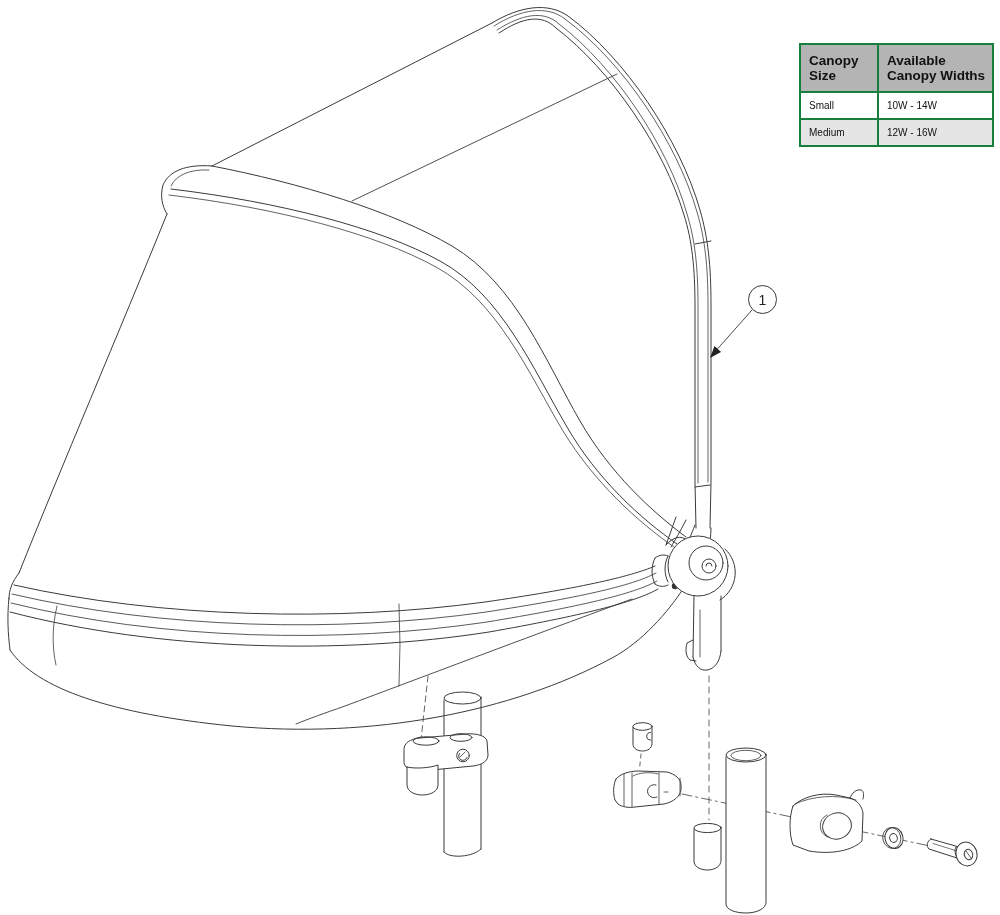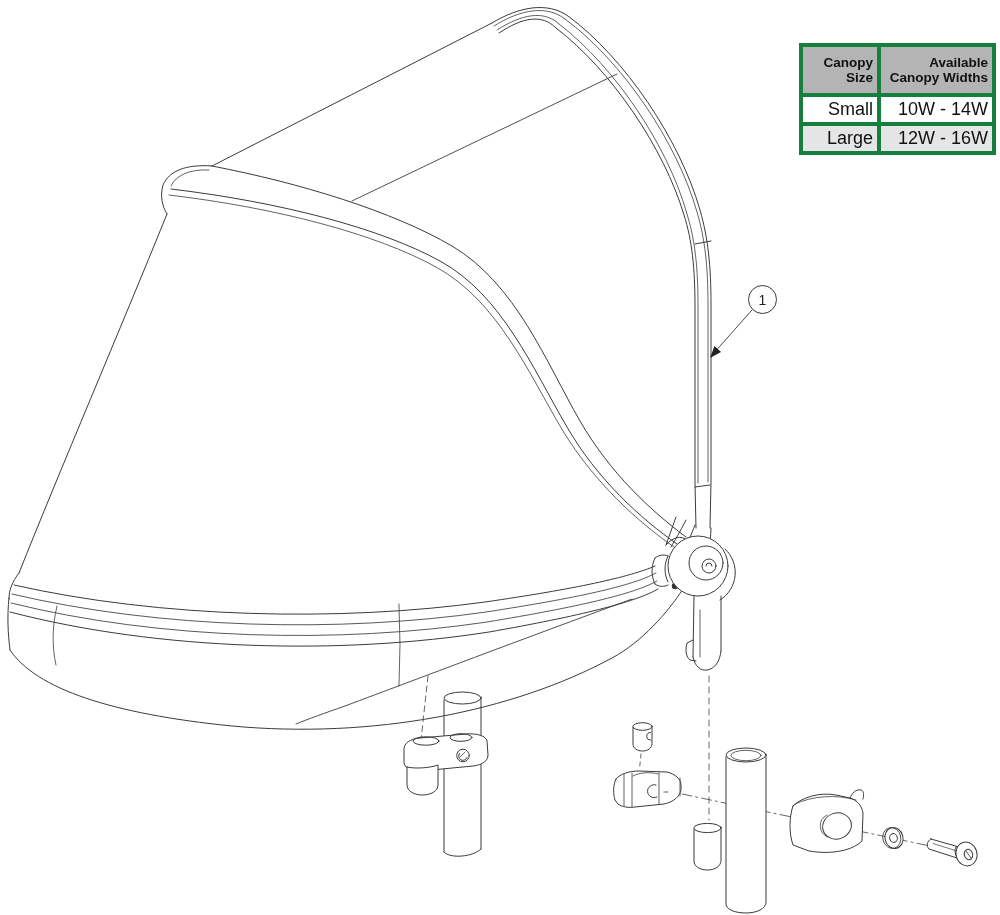--- a/index.html
+++ b/index.html
@@ -3,25 +3,25 @@
 <meta charset="utf-8">
 <style>
   html,body{margin:0;padding:0;background:#fff;}
   #stage{position:relative;width:1000px;height:915px;background:#ffffff;overflow:hidden;
          font-family:"Liberation Sans", sans-serif;}
   #diagram-svg{position:absolute;left:0;top:0;}
 
   
   #size-table{position:absolute;left:799px;top:43px;width:193px;border-collapse:collapse;
               border:2px solid #000;table-layout:fixed;}
-  #size-table th,#size-table td{border:4px solid #15803d;text-align:right;vertical-align:middle;
+  #size-table th,#size-table td{border:2px solid #15803d;text-align:left;vertical-align:middle;
               color:#111;overflow:hidden;}
   #size-table th{background:#b4b4b4;font-size:13.5px;line-height:1.12;font-weight:bold;
               padding:5px 4px 5px 8px;height:36px;}
-  #size-table td{font-size:18px;padding:2px 4px 2px 8px;height:21px;background:#fff;margin-left:23px;}
+  #size-table td{font-size:10px;padding:2px 4px 2px 8px;height:21px;background:#fff;margin-left:23px;}
   #size-table tr.alt td{background:#e5e5e5;}
   #size-table col.c1{width:78px;}
   #size-table col.c2{width:115px;}
 
   
   #callout-1{position:absolute;left:748px;top:285px;width:27px;height:27px;border:1.4px solid #3a3a3a;
              border-radius:50%;background:#fff;display:flex;align-items:center;justify-content:center;
              font-size:14px;color:#222;}
 </style>
 </head>
@@ -198,19 +198,19 @@
     <tbody>
         <tr>
       <th>Canopy Size</th>
       <th>Available Canopy Widths</th>
     </tr>
     <tr>
       <td>Small</td>
       <td>10W - 14W</td>
     </tr>
     <tr class="alt">
-      <td>Large</td>
+      <td>Medium</td>
       <td>12W - 16W</td>
     </tr>
   </tbody>
     </table>
 
 </div>
 
 </body></html>

